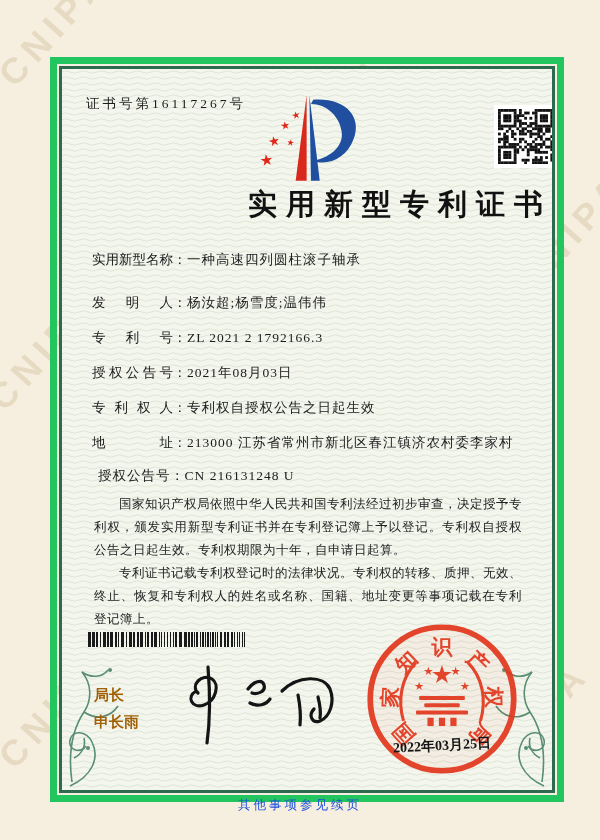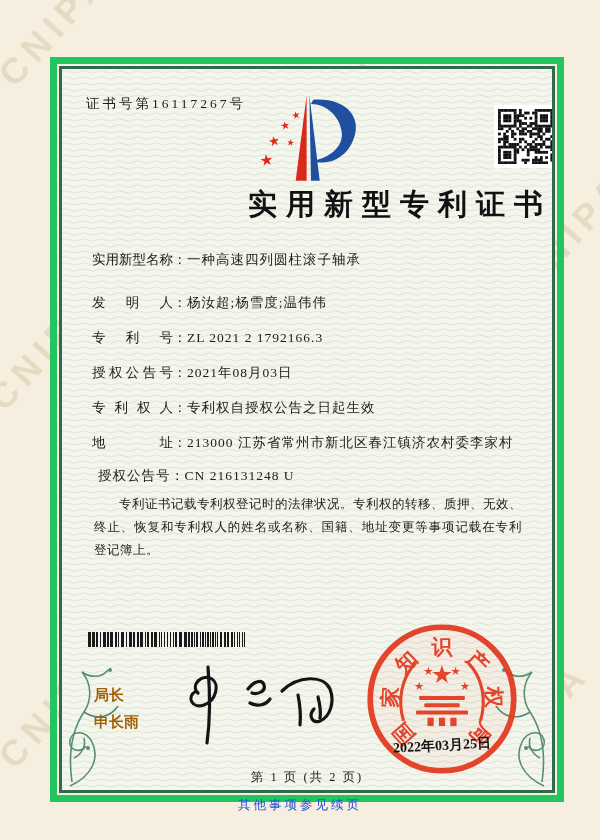--- a/index.html
+++ b/index.html
@@ -363,20 +363,21 @@
               <div class="frow"><span class="flabel">专利权人</span><span class="fcolon">：</span><span class="fvalue">专利权自授权公告之日起生效</span></div>
               <div class="frow"><span class="flabel">地址</span><span class="fcolon">：</span><span class="fvalue">213000 江苏省常州市新北区春江镇济农村委李家村</span></div>
               <div class="frow grant-row">
               <div class="grant-cell2">
                 <span class="glabel2">授权公告号</span><span class="fcolon">：</span><span class="fvalue">CN 216131248 U</span>
               </div>
             </div>
           </div>
 
           <div class="paras" id="paras">
+              <p>国家知识产权局依照中华人民共和国专利法经过初步审查，决定授予专利权，颁发实用新型专利证书并在专利登记簿上予以登记。专利权自授权公告之日起生效。专利权期限为十年，自申请日起算。</p>
               <p>专利证书记载专利权登记时的法律状况。专利权的转移、质押、无效、终止、恢复和专利权人的姓名或名称、国籍、地址变更等事项记载在专利登记簿上。</p>
             </div>
 
           <svg id="barcode" class="barcode" width="162" height="15">
               <rect x="0" y="0" width="3" height="15" fill="#1a1a1a"></rect>
               <rect x="4" y="0" width="3" height="15" fill="#1a1a1a"></rect>
               <rect x="8" y="0" width="2" height="15" fill="#1a1a1a"></rect>
               <rect x="12" y="0" width="1" height="15" fill="#1a1a1a"></rect>
               <rect x="15" y="0" width="3" height="15" fill="#1a1a1a"></rect>
               <rect x="19" y="0" width="2" height="15" fill="#1a1a1a"></rect>
@@ -465,20 +466,19 @@
                 <rect x="50" y="86" width="50" height="4" rx="1"></rect>
                 <rect x="61" y="93" width="6" height="8"></rect>
                 <rect x="72" y="93" width="6" height="8"></rect>
                 <rect x="83" y="93" width="6" height="8"></rect>
               </g>
               <path d="M38,96 C32,76 36,54 50,40 M112,96 C118,76 114,54 100,40" fill="none" stroke="#e2371c" stroke-width="3"></path>
             </g>
             <text x="75" y="124" text-anchor="middle" font-size="13.5" font-weight="bold" fill="#151515" transform="rotate(-3 75 120)" font-family="'Liberation Serif',serif">2022年03月25日</text>
           </svg>
 
-          <div class="pagenum">第 1 页 (共 2 页)</div>
         </div>
       </div>
     </div>
   </div>
 
   <div class="note">其他事项参见续页</div>
 </div>
 
 </body></html>

